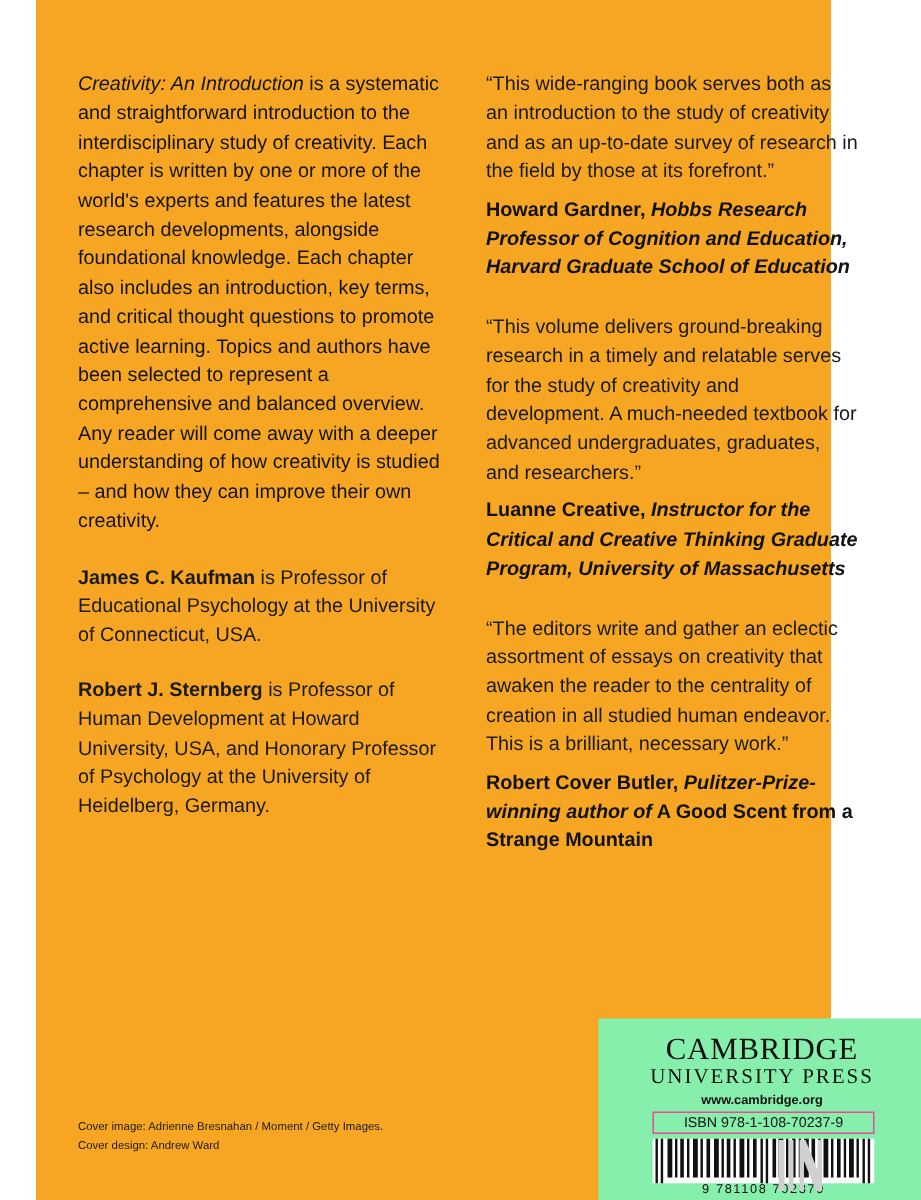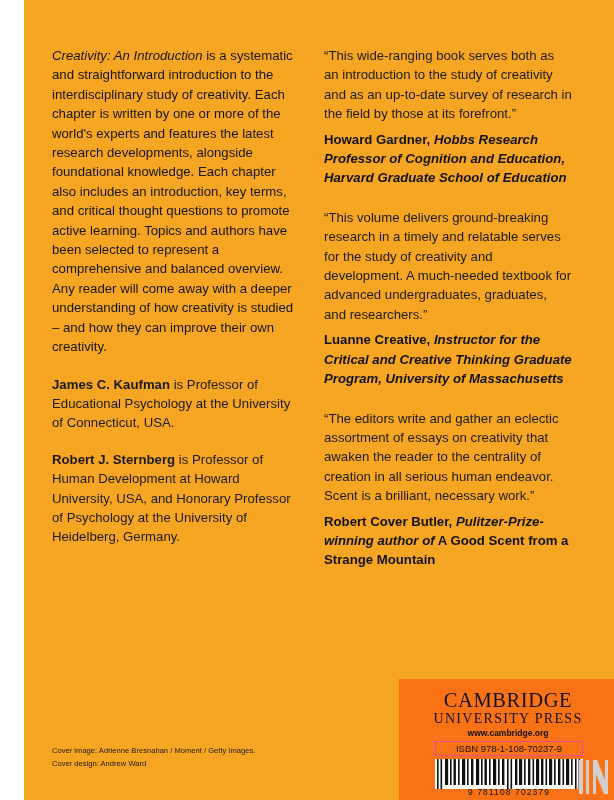--- a/index.html
+++ b/index.html
@@ -10,21 +10,21 @@
     width: 614px;
     height: 800px;
     background: #ffffff;
     font-family: "Liberation Sans", sans-serif;
     overflow: hidden;
   }
   .cover {
     position: absolute;
     left: 0;
     top: 0;
-    width: 614px;
+    width: 554px;
     height: 800px;
     background: #f5a623;
     background: #f6a623;
     text-decoration: underline;
   }
   
   .spine {
     position: absolute;
     left: 0;
     top: 0;
@@ -89,21 +89,21 @@
     margin-bottom: 17px;
   }
 
   
   .pub-block {
     position: absolute;
     left: 399px;
     top: 679px;
     width: 215px;
     height: 121px;
-    background: #f97316;
+    background: #86efac;
   }
   .pub-logo {
     position: absolute;
     left: 34px;
     top: 11px;
     width: 150px;
     text-align: center;
   }
   .cam {
     font-family: "Liberation Serif", serif;
@@ -207,21 +207,21 @@
     </div>
 
     <div class="col col-right">
 
       <p class="quote">“This wide-ranging book serves both as an introduction to the study of creativity and as an up-to-date survey of research in the field by those at its forefront.”</p>
       <p class="attrib"><span>Howard Gardner,</span><span class="role"> Hobbs Research Professor of Cognition and Education, Harvard Graduate School of Education</span></p>
 
       <p class="quote">“This volume delivers ground-breaking research in a timely and relatable serves for the study of creativity and development. A much-needed textbook for advanced undergraduates, graduates, and researchers.”</p>
       <p class="attrib"><span>Luanne Creative,</span><span class="role"> Instructor for the Critical and Creative Thinking Graduate Program, University of Massachusetts</span></p>
 
-      <p class="quote">“The editors write and gather an eclectic assortment of essays on creativity that awaken the reader to the centrality of creation in all serious human endeavor. Scent is a brilliant, necessary work.”</p>
+      <p class="quote">“The editors write and gather an eclectic assortment of essays on creativity that awaken the reader to the centrality of creation in all studied human endeavor. This is a brilliant, necessary work.”</p>
       <p class="attrib"><span>Robert Cover Butler,</span><span class="role"> Pulitzer-Prize-winning author of</span><span class="role-roman"> A Good Scent from a Strange Mountain</span></p>
 
     </div>
   </div>
 
   <div class="pub-block">
     <div class="pub-logo">
       <div class="cam">CAMBRIDGE</div>
       <div class="univ">UNIVERSITY PRESS</div>
       <div class="weburl">www.cambridge.org</div>

